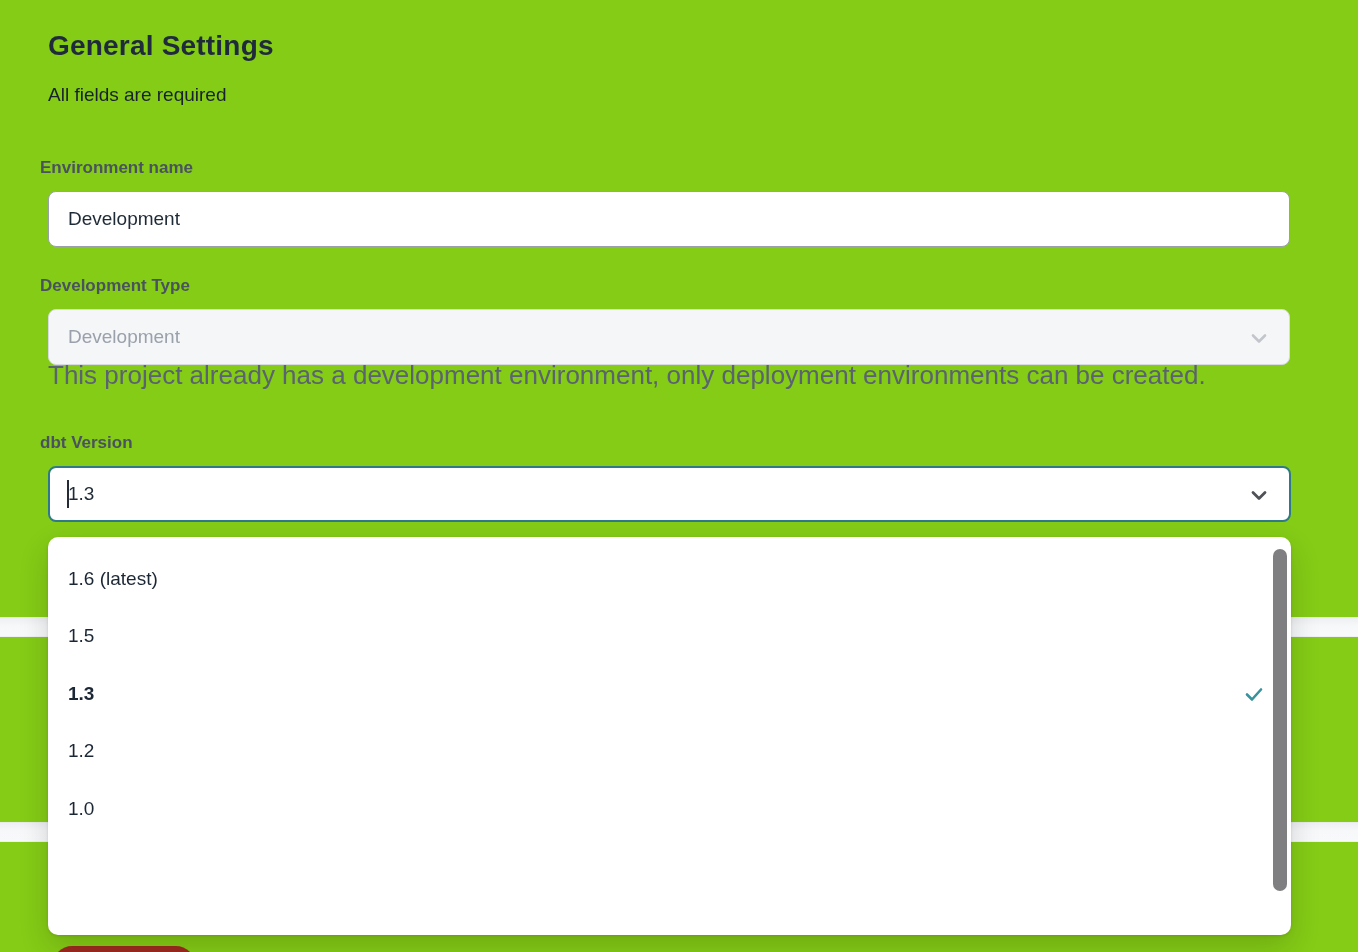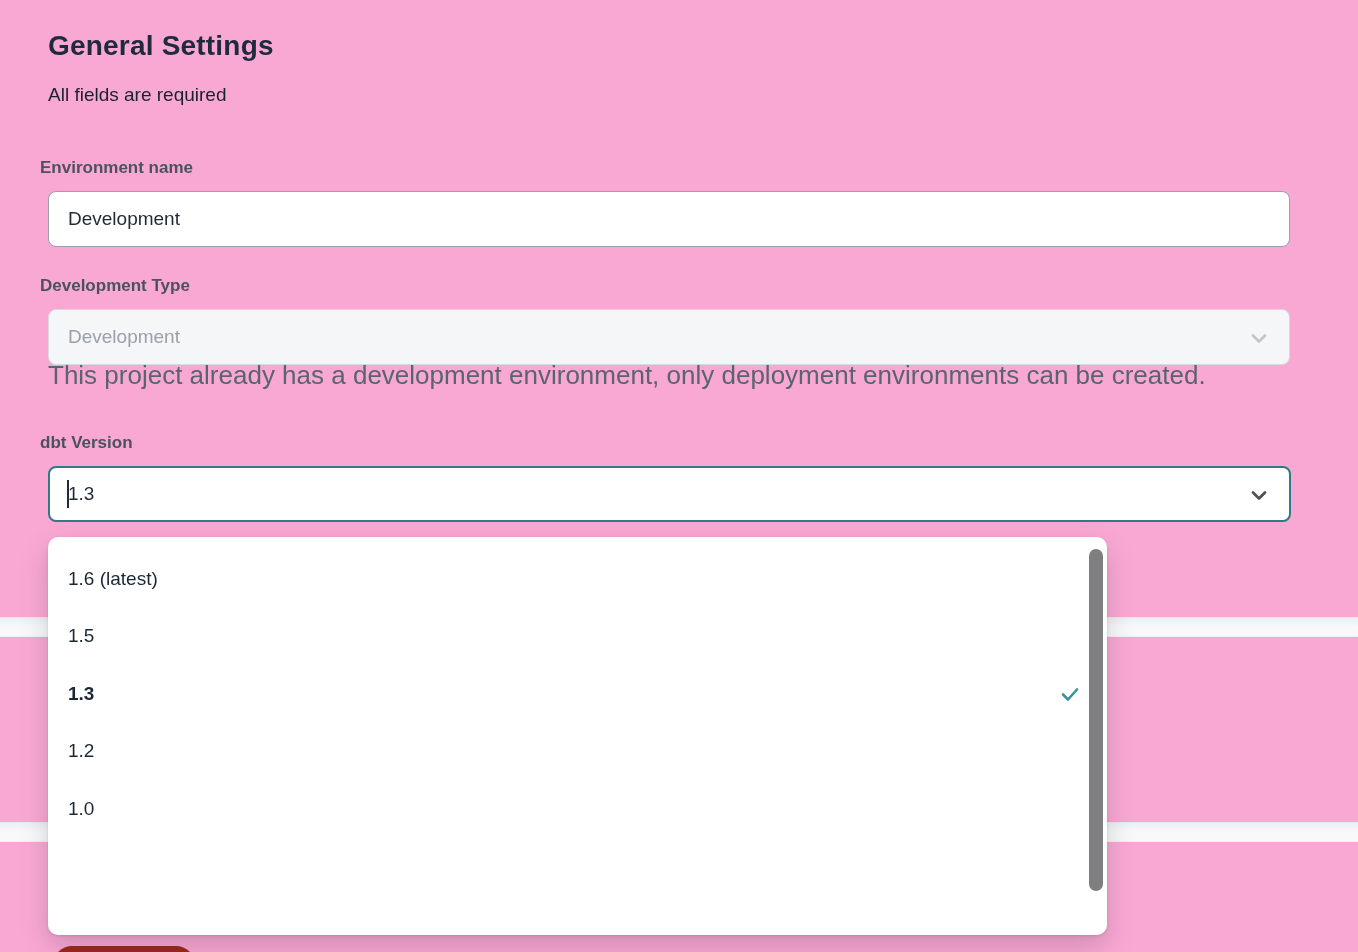--- a/index.html
+++ b/index.html
@@ -3,21 +3,21 @@
 <meta charset="utf-8">
 <style>
   html, body { margin: 0; padding: 0; }
   body {
     width: 1358px; height: 952px;
     background: #ffffff;
     font-family: "Liberation Sans", sans-serif;
     color: #1F2A37;
     overflow: hidden;
   }
-  .screen { position: relative; width: 1358px; height: 952px; background: #f9a8d4; overflow: hidden; }
+  .screen { position: relative; width: 1358px; height: 952px; background: #84cc16; overflow: hidden; }
 
   
   .bg-strip {
     position: absolute; left: 0; width: 1358px; height: 20px; box-sizing: border-box;
     background: linear-gradient(180deg, #edeff2 0%, #f7f8fa 45%, #f8f9fb 100%);
     border-top: 1px solid #e7e9ec;
     border-bottom: 1px solid #eff0f3;
     z-index: 0;
   }
   .strip-1 { top: 617px; }
@@ -64,21 +64,21 @@
     position: absolute; left: 48px; top: 466px; width: 1243px; height: 56px;
     box-sizing: border-box; border: 2px solid #2F7A86; border-radius: 8px;
     background: #fff; display: flex; align-items: center;
     padding: 0 17px; font-size: 19px; color: #1F2A37; z-index: 2;
   }
   .caret { display: inline-block; width: 2px; height: 28px; background: #242B36; margin-right: -1px; }
   .combobox .chevron { position: absolute; right: 18px; top: 15px; color: #4E5257; }
   .chevron svg { display: block; }
 
   .dropdown {
-    position: absolute; left: 48px; top: 537px; width: 1059px; height: 398px;
+    position: absolute; left: 48px; top: 537px; width: 1243px; height: 398px;
     box-sizing: border-box; padding-top: 13px;
     background: #ffffff; border-radius: 10px;
     box-shadow: 0 1px 3px rgba(0,0,0,.12), 0 12px 30px rgba(0,0,0,.16);
     overflow: hidden; z-index: 5;
   }
   .option {
     height: 57.5px; display: flex; align-items: center; justify-content: space-between;
     padding: 0 26px 0 20px; font-size: 19px; color: #1C2736; cursor: pointer;
   }
   .option.selected { font-weight: 700; }

